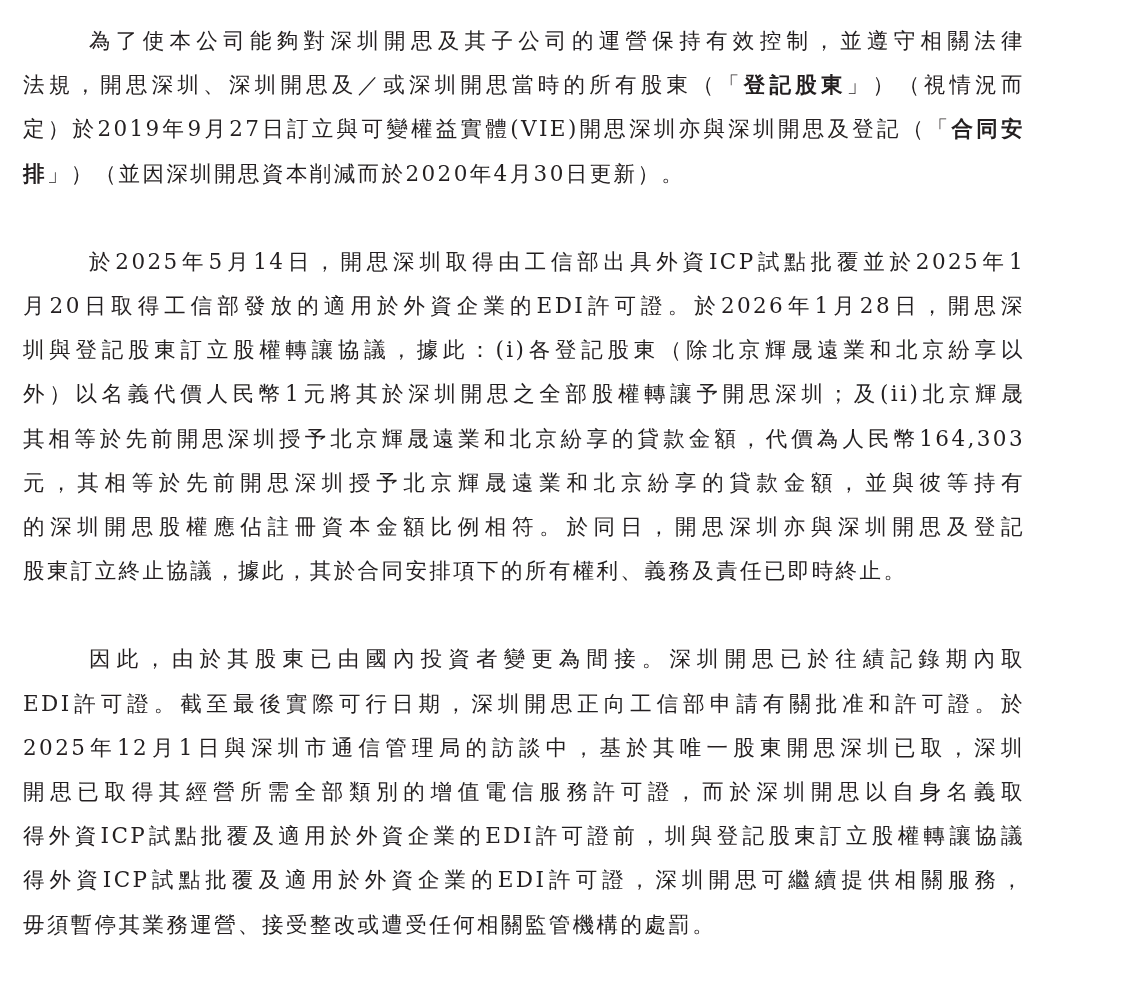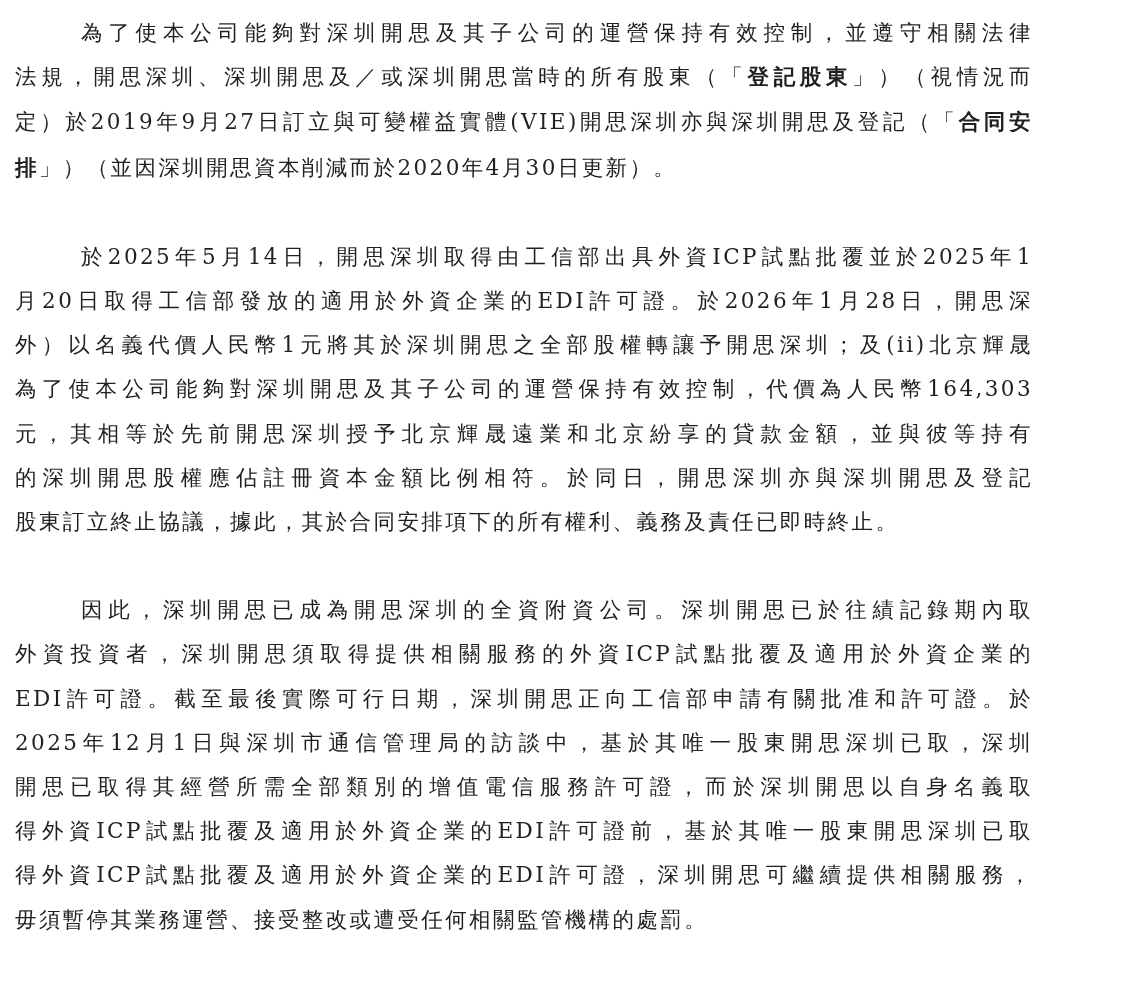--- a/index.html
+++ b/index.html
@@ -20,28 +20,28 @@
       width: 1020px;
       color: #231f20;
       font-family: "DejaVu Serif", "Liberation Serif", serif;
       font-size: 21.5px;
       line-height: 44.2px;
       letter-spacing: 2.4px;
       text-align: justify;
       text-justify: inter-character;
     }
     .para {
-      margin: 1px;
+      margin: 9px;
       text-indent: 66px;
     }
     .para + .para {
       margin-top: 44px;
     }
     .bold {
-      font-family: Liberation Mono, monospace;
+      font-family: Liberation Serif, serif;
       font-weight: bold;
     }
     .line {
       display: block;
       text-align-last: justify;
     }
     .line.last {
       text-align-last: left;
     }
     .line.first {
@@ -57,29 +57,29 @@
 <div class="page" id="page">
     <div class="para lines">
       <span class="line first"><span>為了使本公司能夠對深圳開思及其子公司的運營保持有效控制，並遵守相關法律</span></span>
       <span class="line"><span>法規，開思深圳、深圳開思及／或深圳開思當時的所有股東（「</span><span class="bold">登記股東</span><span>」）（視情況而</span></span>
       <span class="line"><span>定）於2019年9月27日訂立與可變權益實體(VIE)開思深圳亦與深圳開思及登記（「</span><span class="bold">合同安</span></span>
       <span class="line last"><span class="bold">排</span><span>」）（並因深圳開思資本削減而於2020年4月30日更新）。</span></span>
     </div>
     <div class="para lines">
       <span class="line first"><span>於2025年5月14日，開思深圳取得由工信部出具外資ICP試點批覆並於2025年1</span></span>
       <span class="line"><span>月20日取得工信部發放的適用於外資企業的EDI許可證。於2026年1月28日，開思深</span></span>
+      <span class="line"><span>圳與登記股東訂立股權轉讓協議，據此：(i)各登記股東（除北京輝晟遠業和北京紛享以</span></span>
       <span class="line"><span>外）以名義代價人民幣1元將其於深圳開思之全部股權轉讓予開思深圳；及(ii)北京輝晟</span></span>
-      <span class="line"><span>為了使本公司能夠對深圳開思及其子公司的運營保持有效控制，代價為人民幣164,303</span></span>
+      <span class="line"><span>其相等於先前開思深圳授予北京輝晟遠業和北京紛享的貸款金額，代價為人民幣164,303</span></span>
       <span class="line"><span>元，其相等於先前開思深圳授予北京輝晟遠業和北京紛享的貸款金額，並與彼等持有</span></span>
       <span class="line"><span>的深圳開思股權應佔註冊資本金額比例相符。於同日，開思深圳亦與深圳開思及登記</span></span>
       <span class="line last"><span>股東訂立終止協議，據此，其於合同安排項下的所有權利、義務及責任已即時終止。</span></span>
     </div>
     <div class="para lines">
-      <span class="line first"><span>因此，深圳開思已成為開思深圳的全資附資公司。深圳開思已於往績記錄期內取</span></span>
-      <span class="line"><span>外資投資者，深圳開思須取得提供相關服務的外資ICP試點批覆及適用於外資企業的</span></span>
+      <span class="line first"><span>因此，由於其股東已由國內投資者變更為間接。深圳開思已於往績記錄期內取</span></span>
       <span class="line"><span>EDI許可證。截至最後實際可行日期，深圳開思正向工信部申請有關批准和許可證。於</span></span>
       <span class="line"><span>2025年12月1日與深圳市通信管理局的訪談中，基於其唯一股東開思深圳已取，深圳</span></span>
       <span class="line"><span>開思已取得其經營所需全部類別的增值電信服務許可證，而於深圳開思以自身名義取</span></span>
-      <span class="line"><span>得外資ICP試點批覆及適用於外資企業的EDI許可證前，基於其唯一股東開思深圳已取</span></span>
+      <span class="line"><span>得外資ICP試點批覆及適用於外資企業的EDI許可證前，圳與登記股東訂立股權轉讓協議</span></span>
       <span class="line"><span>得外資ICP試點批覆及適用於外資企業的EDI許可證，深圳開思可繼續提供相關服務，</span></span>
       <span class="line last"><span>毋須暫停其業務運營、接受整改或遭受任何相關監管機構的處罰。</span></span>
     </div>
   </div>
 
 </body></html>

